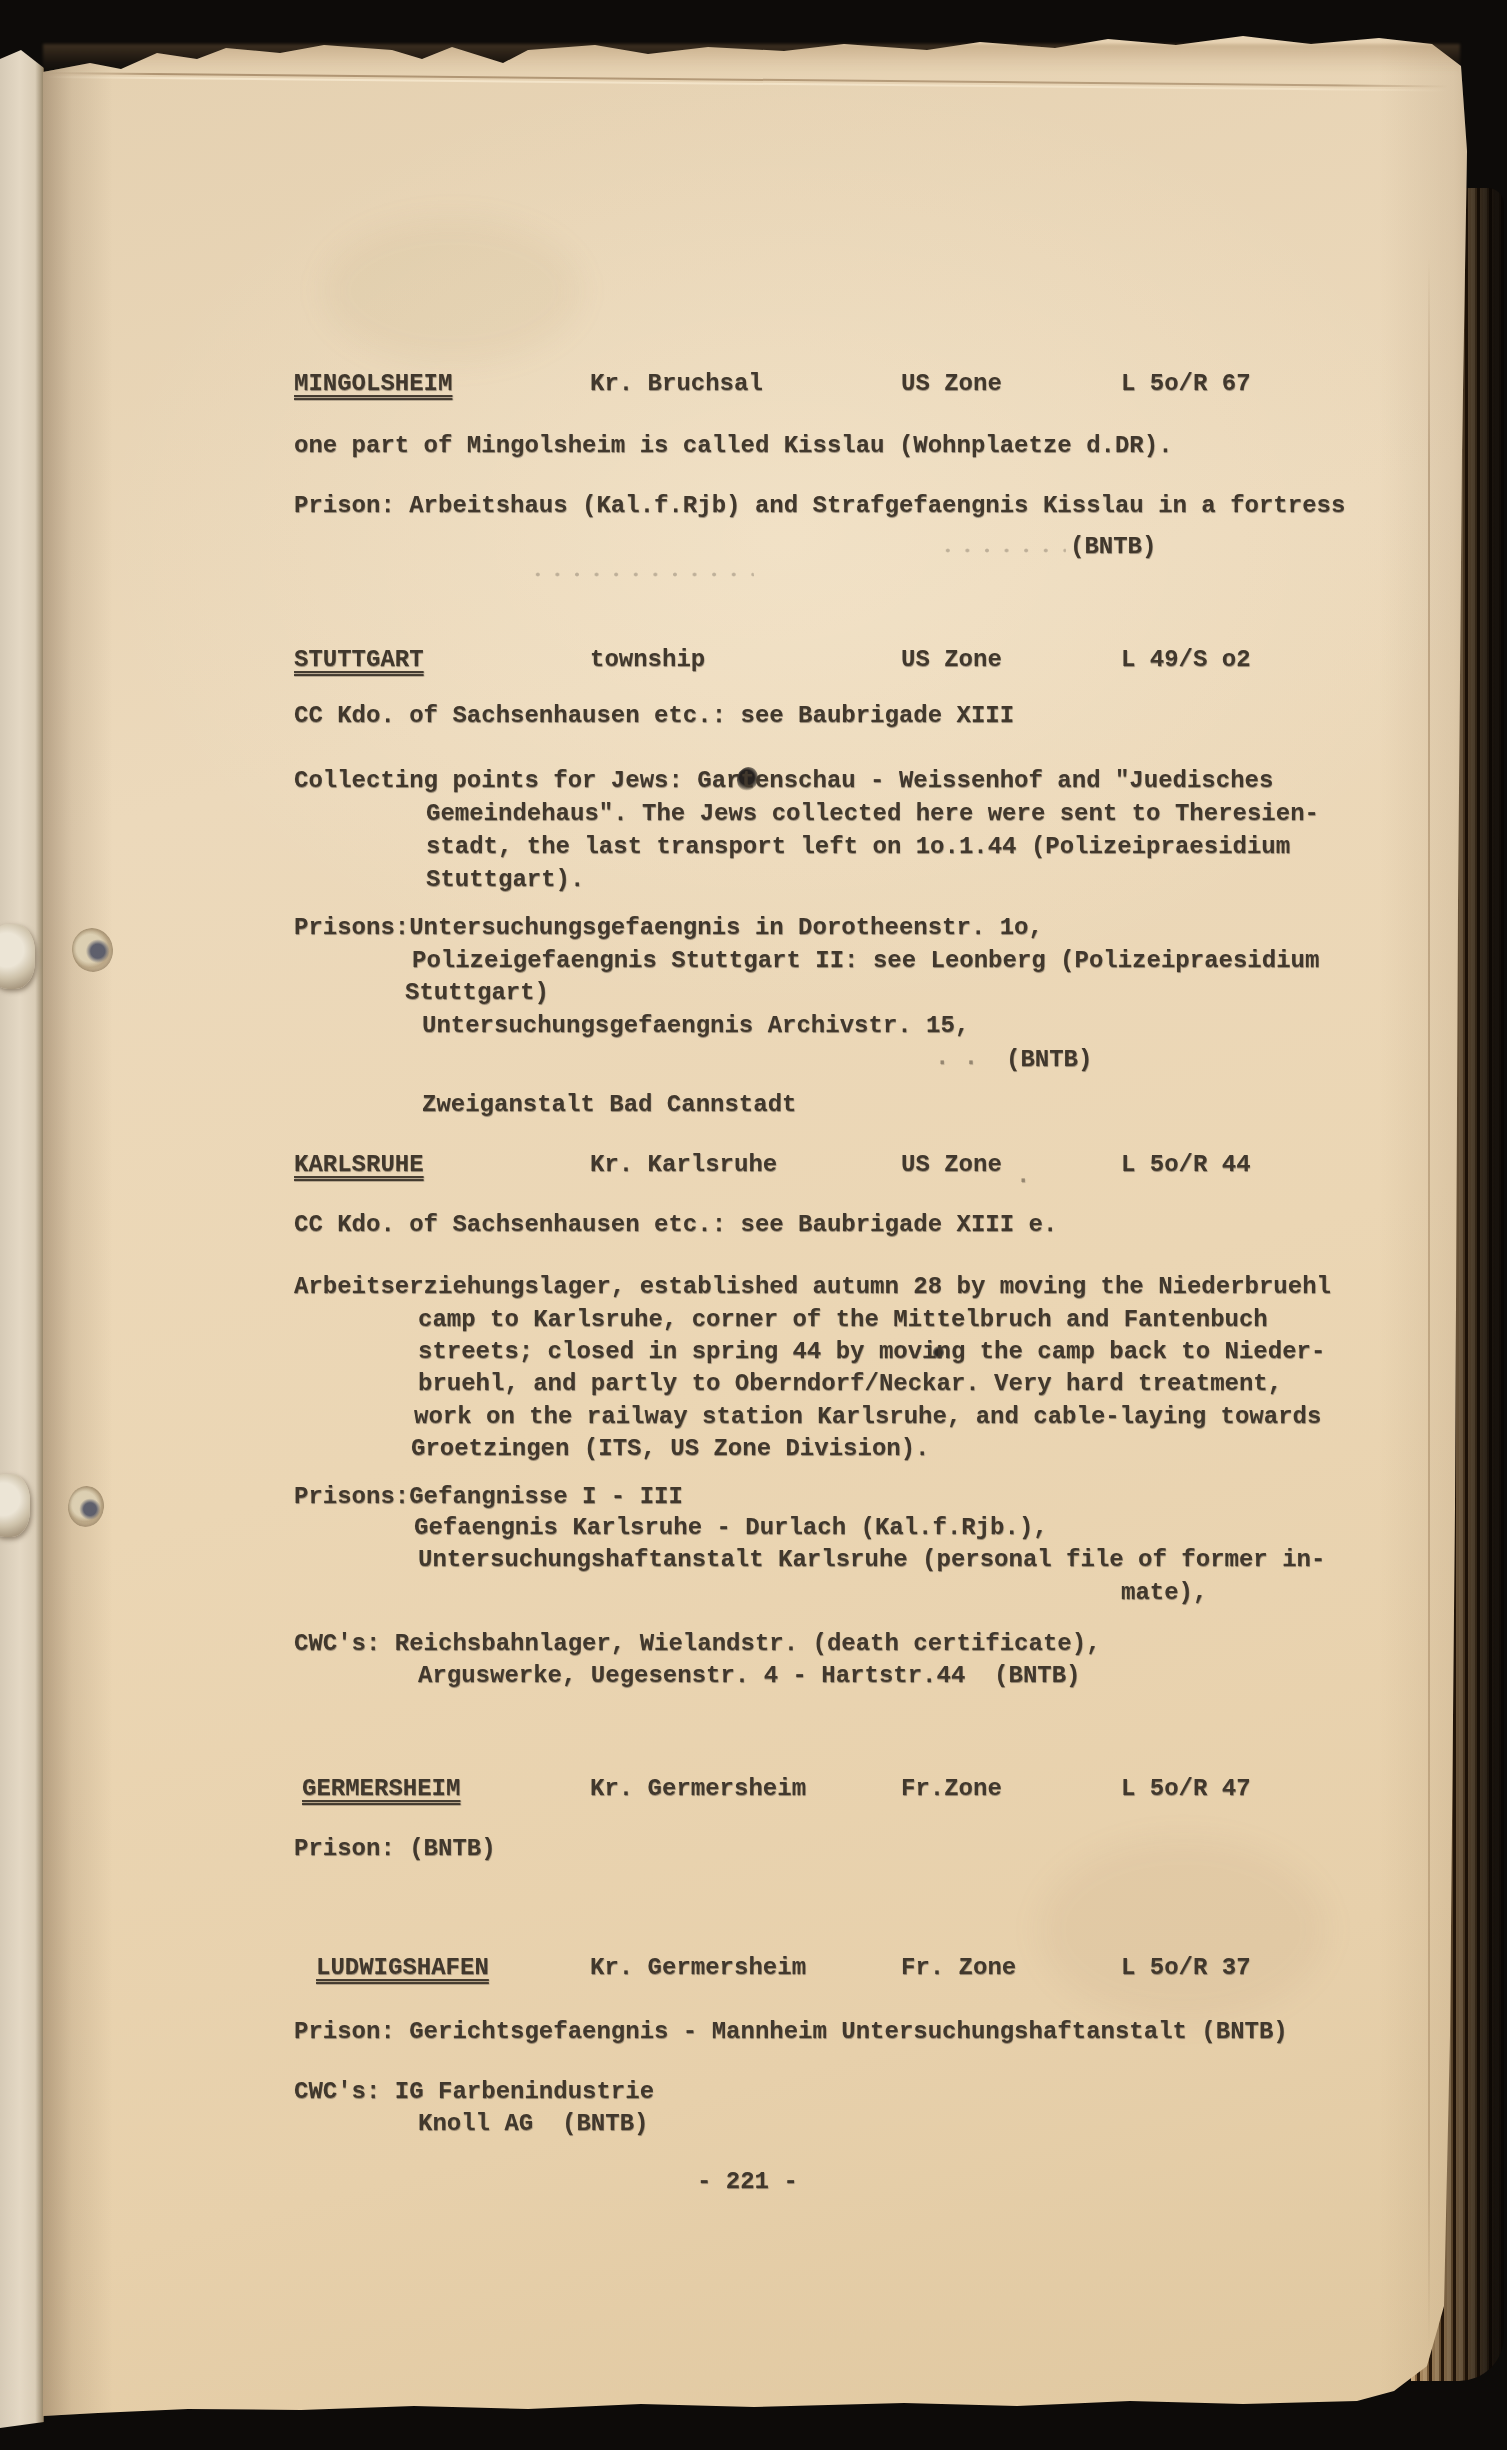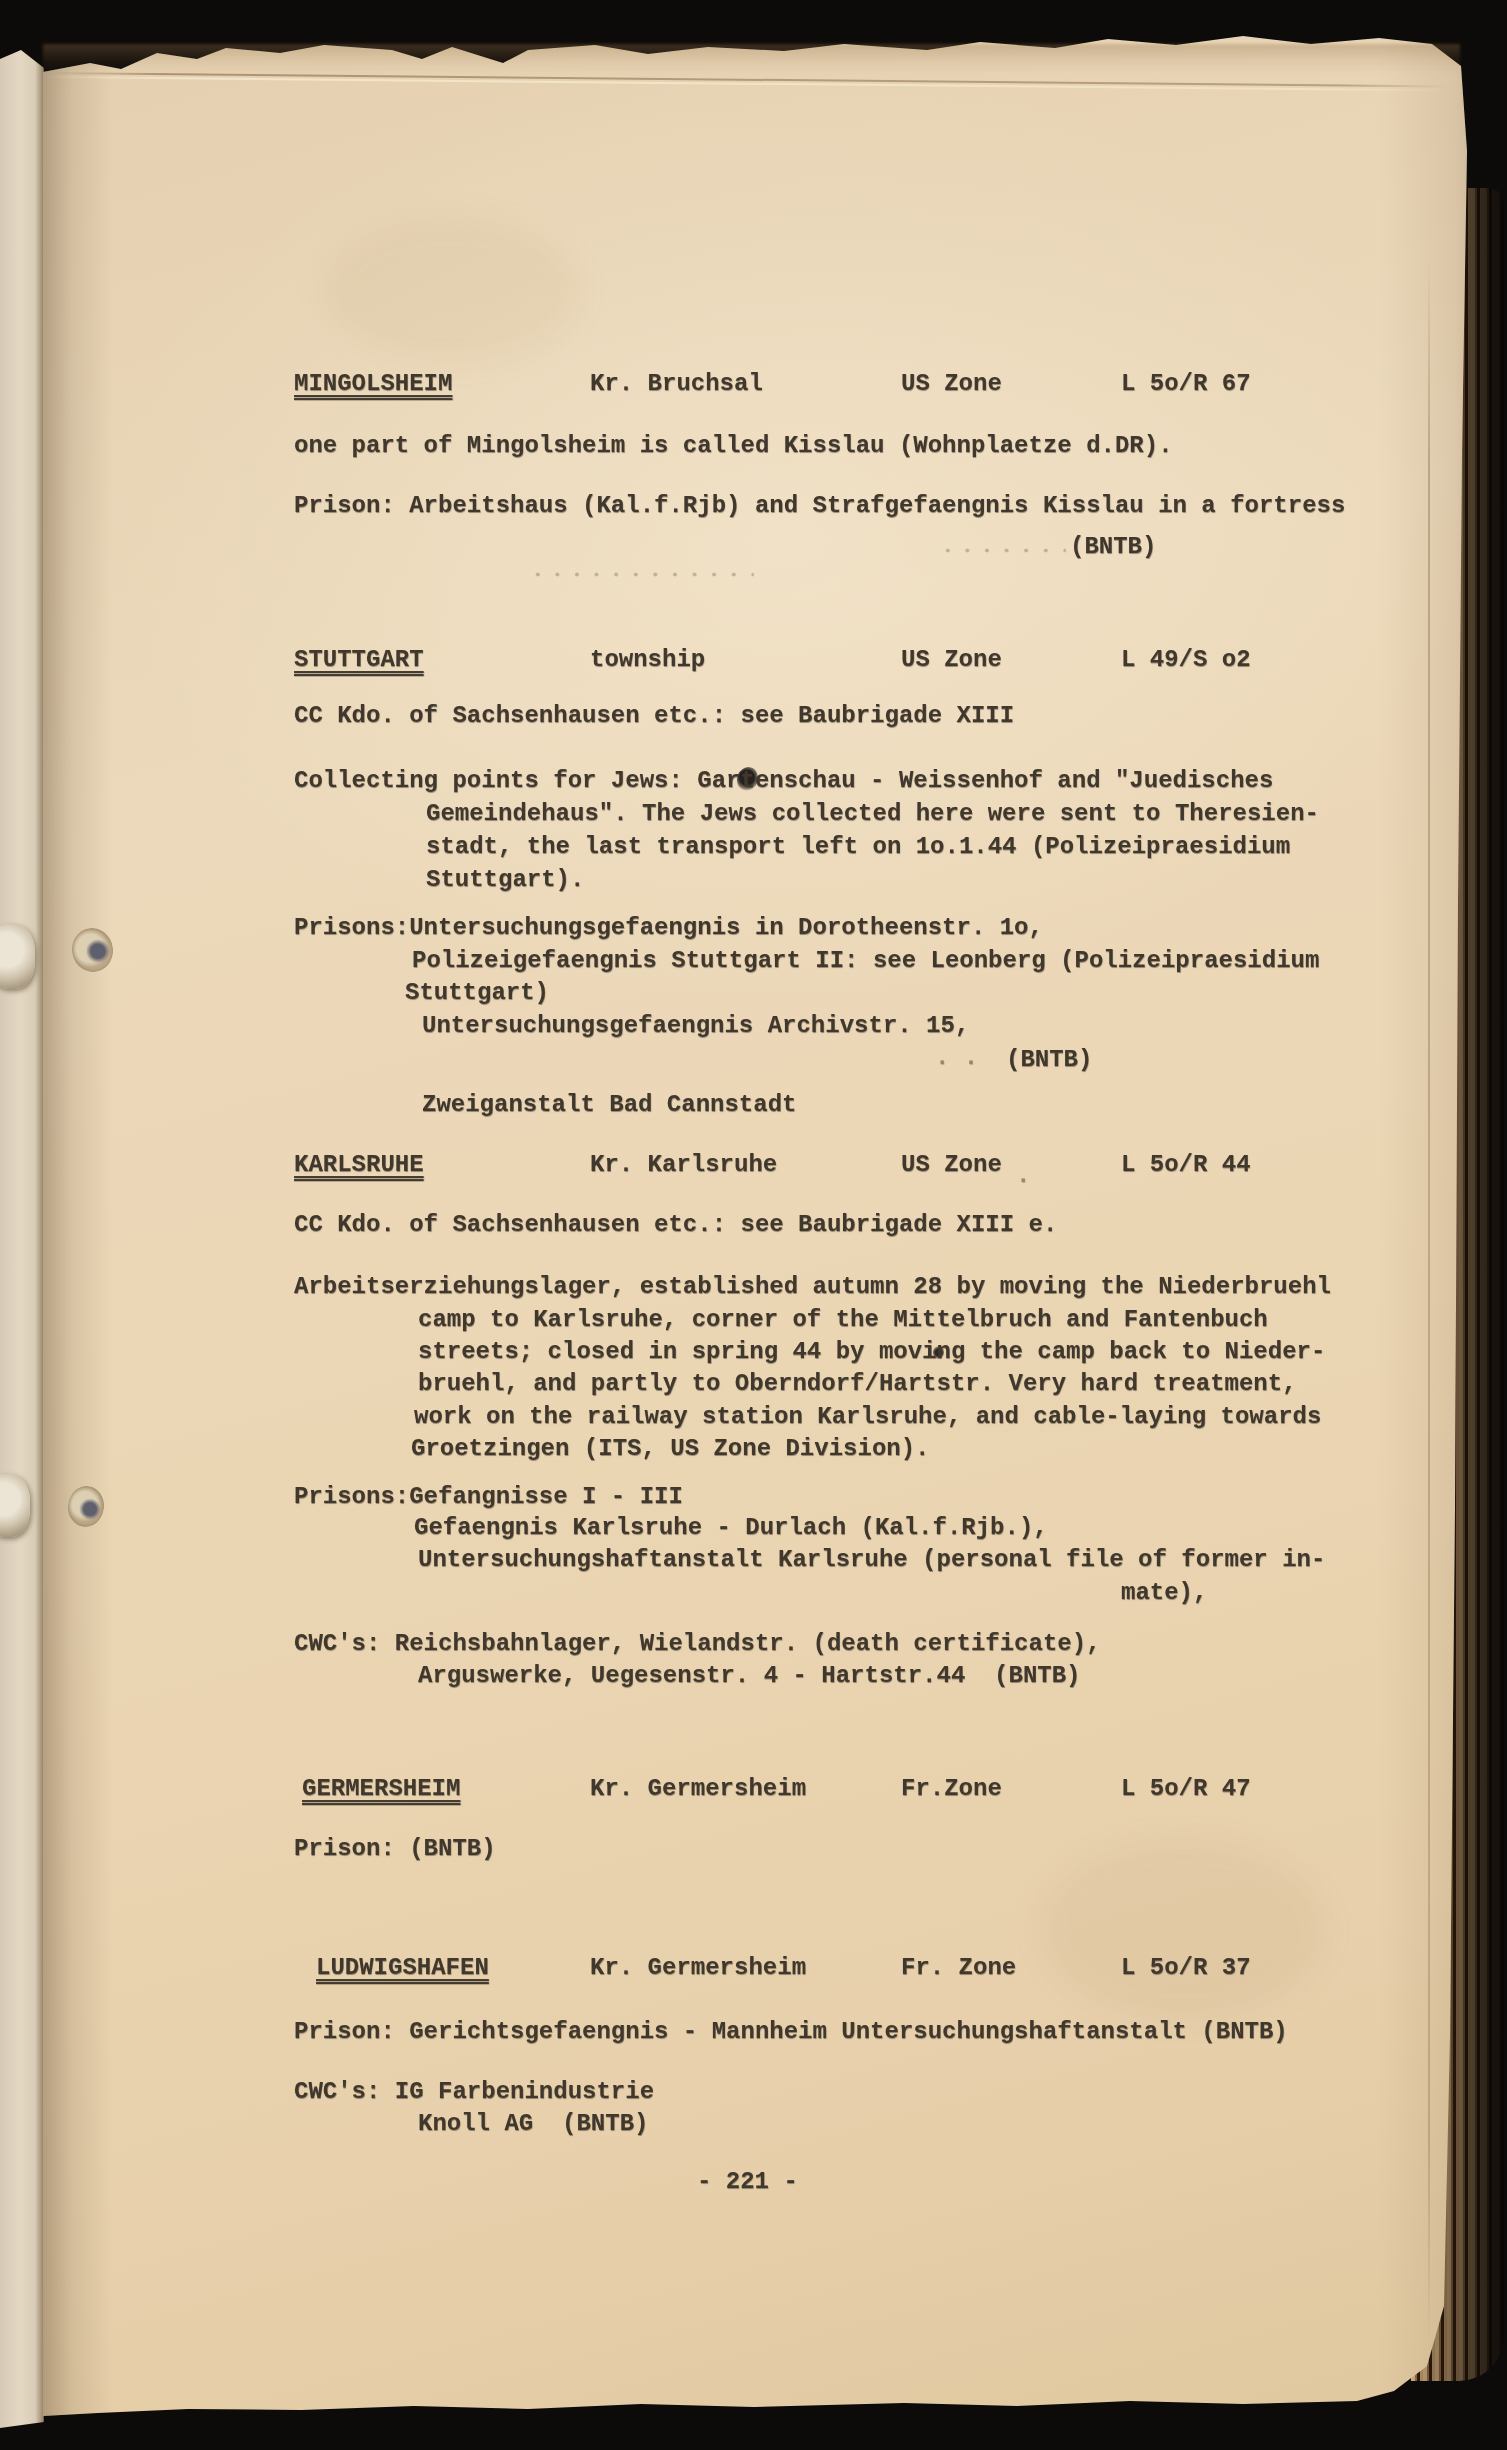--- a/index.html
+++ b/index.html
@@ -167,21 +167,21 @@
       <div class="bline" style="left: 1006px; top: 1045px;">(BNTB)</div>
       <div class="bline town" style="left: 294px; top: 1150px;">KARLSRUHE</div>
       <div class="bline" style="left: 590px; top: 1150px;">Kr. Karlsruhe</div>
       <div class="bline" style="left: 901px; top: 1150px;">US Zone</div>
       <div class="bline" style="left: 1121px; top: 1150px;">L 5o/R 44</div>
       <div class="bline faint" style="left: 1016px; top: 1161px;">.</div>
       <div class="bline" style="left: 294px; top: 1210px;">CC Kdo. of Sachsenhausen etc.: see Baubrigade XIII e.</div>
       <div class="bline" style="left: 294px; top: 1272px;">Arbeitserziehungslager, established autumn 28 by moving the Niederbruehl</div>
       <div class="bline" style="left: 418px; top: 1305px;">camp to Karlsruhe, corner of the Mittelbruch and Fantenbuch</div>
       <div class="bline" style="left: 418px; top: 1337px;">streets; closed in spring 44 by moving the camp back to Nieder-</div>
-      <div class="bline" style="left: 418px; top: 1369px;">bruehl, and partly to Oberndorf/Hartstr. Very hard treatment,</div>
+      <div class="bline" style="left: 418px; top: 1369px;">bruehl, and partly to Oberndorf/Neckar. Very hard treatment,</div>
       <div class="bline" style="left: 414px; top: 1402px;">work on the railway station Karlsruhe, and cable-laying towards</div>
       <div class="bline" style="left: 411px; top: 1434px;">Groetzingen (ITS, US Zone Division).</div>
       <div class="bline" style="left: 294px; top: 1482px;">Prisons:Gefangnisse I - III</div>
       <div class="bline" style="left: 414px; top: 1513px;">Gefaengnis Karlsruhe - Durlach (Kal.f.Rjb.),</div>
       <div class="bline" style="left: 418px; top: 1545px;">Untersuchungshaftanstalt Karlsruhe (personal file of former in-</div>
       <div class="bline" style="left: 1121px; top: 1578px;">mate),</div>
       <div class="bline" style="left: 294px; top: 1629px;">CWC's: Reichsbahnlager, Wielandstr. (death certificate),</div>
       <div class="bline" style="left: 418px; top: 1661px;">Arguswerke, Uegesenstr. 4 - Hartstr.44  (BNTB)</div>
       <div class="bline town" style="left: 294px; top: 1774px; margin-left: 8px;">GERMERSHEIM</div>
       <div class="bline" style="left: 590px; top: 1774px;">Kr. Germersheim</div>

